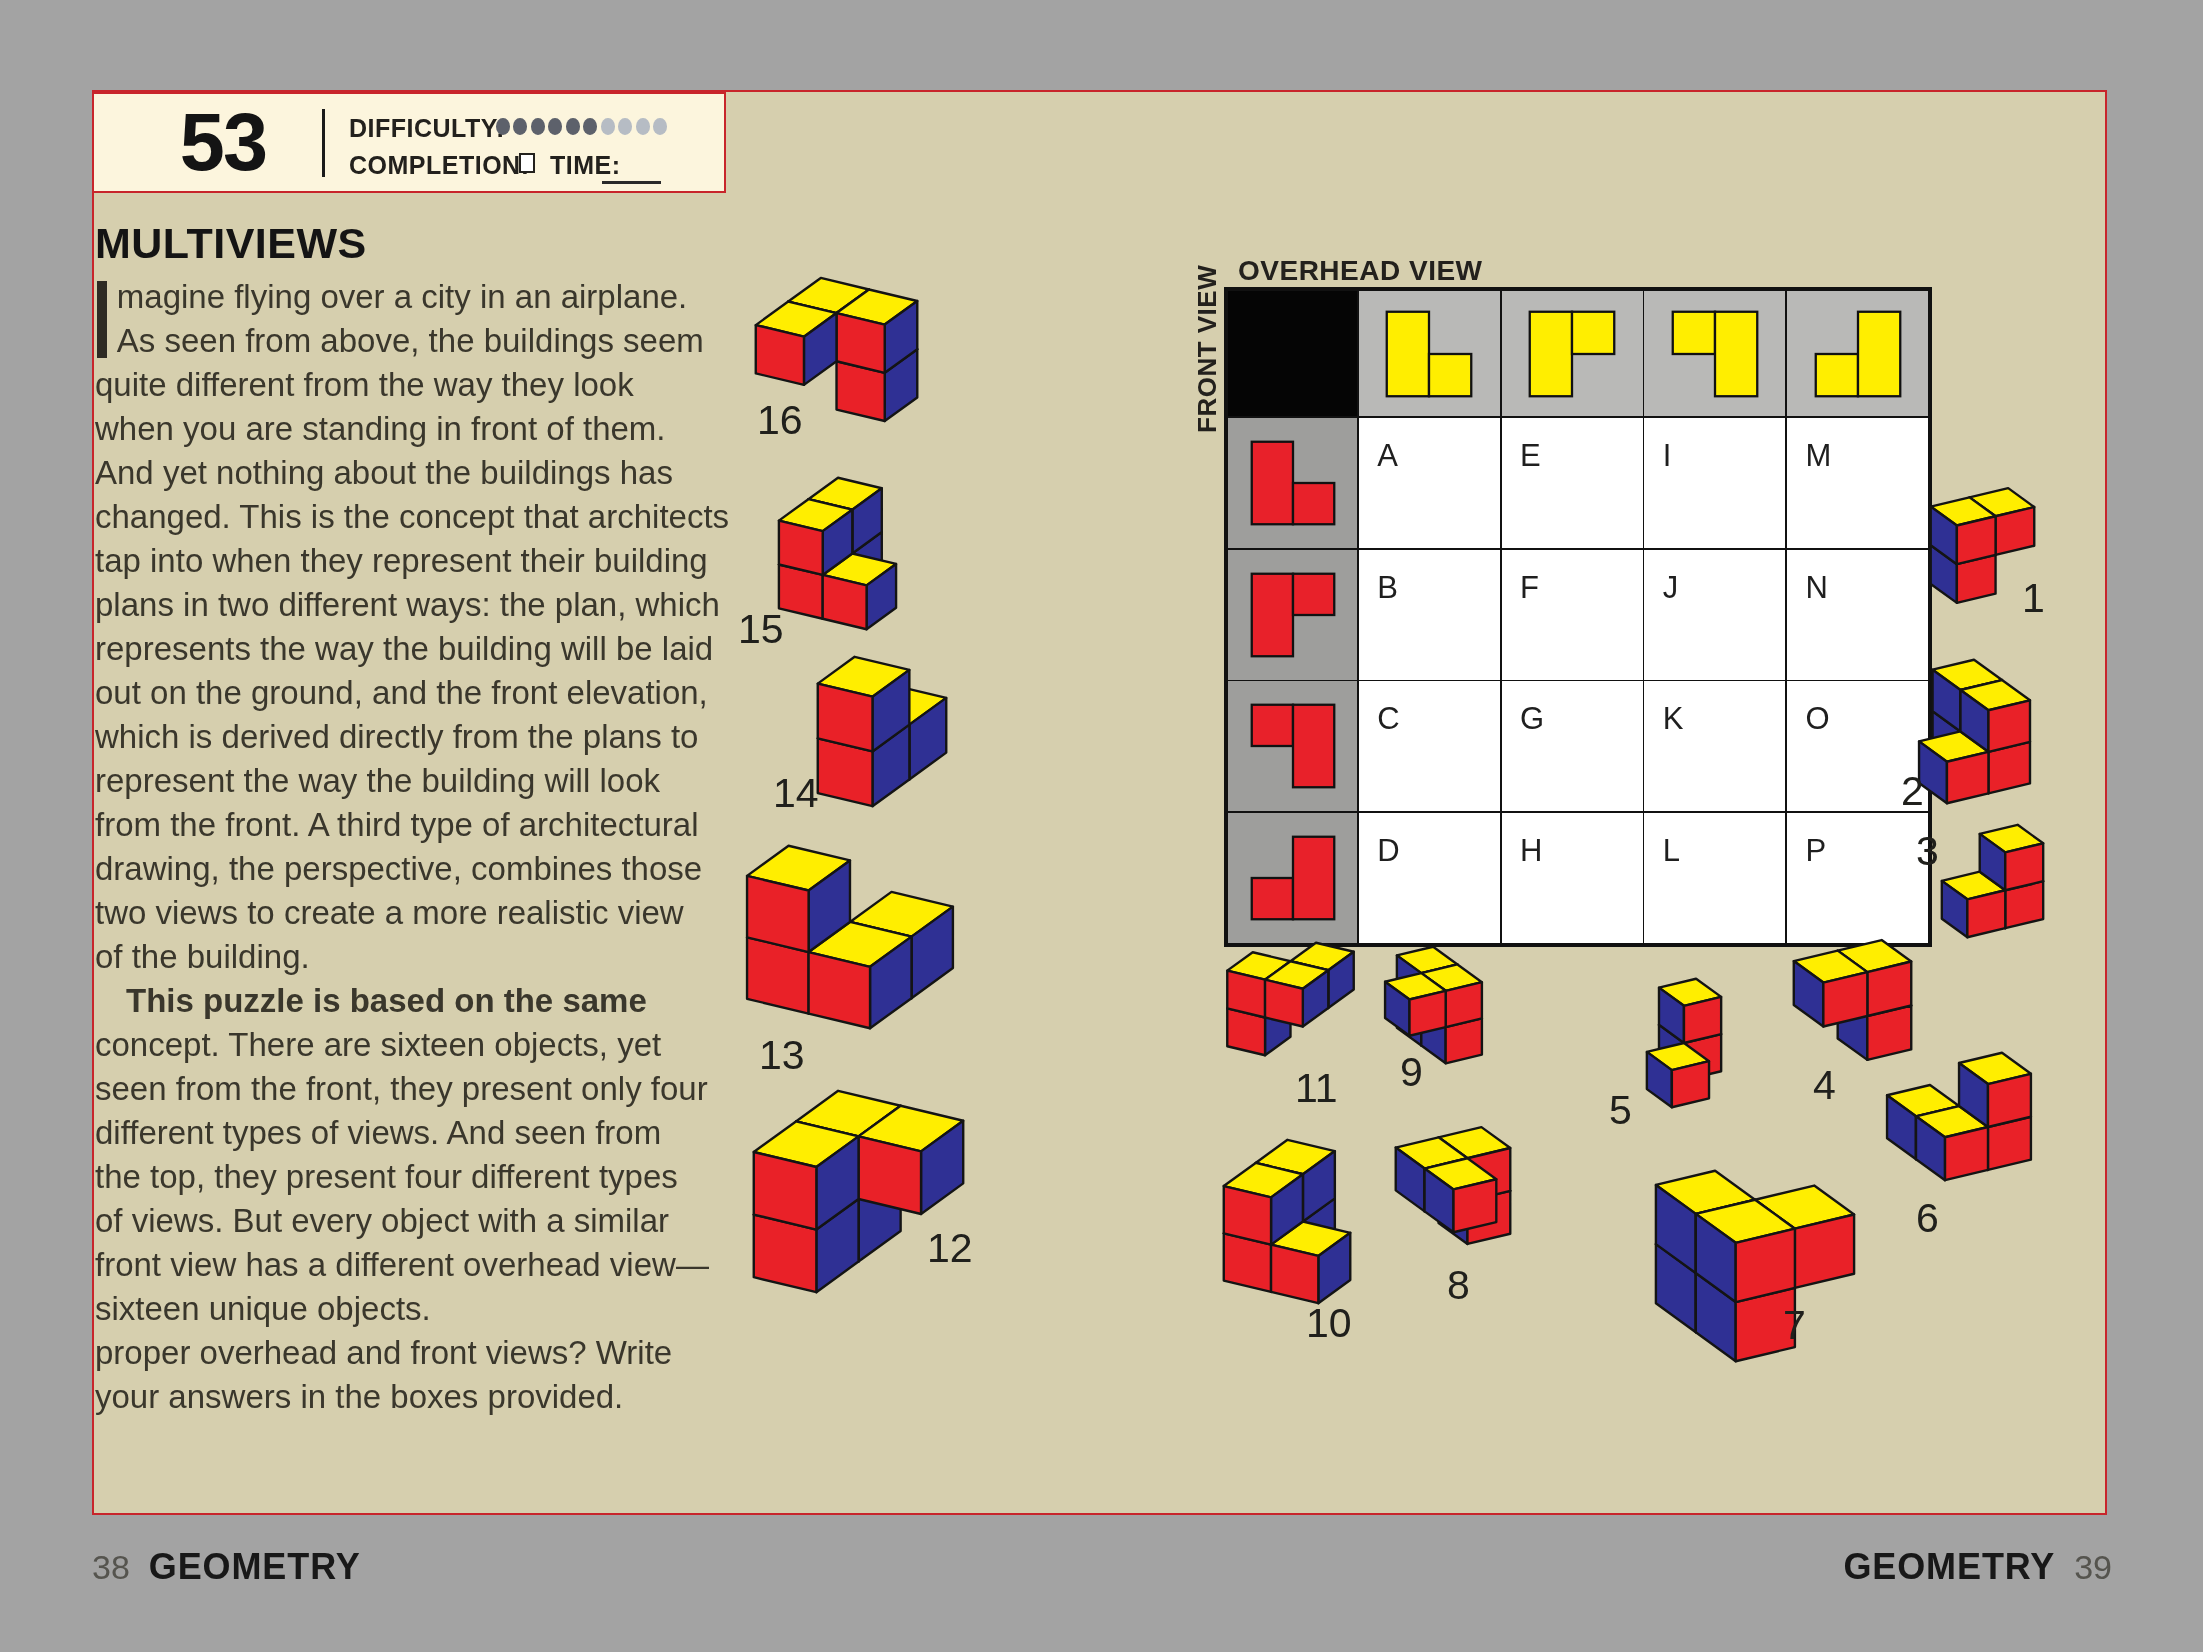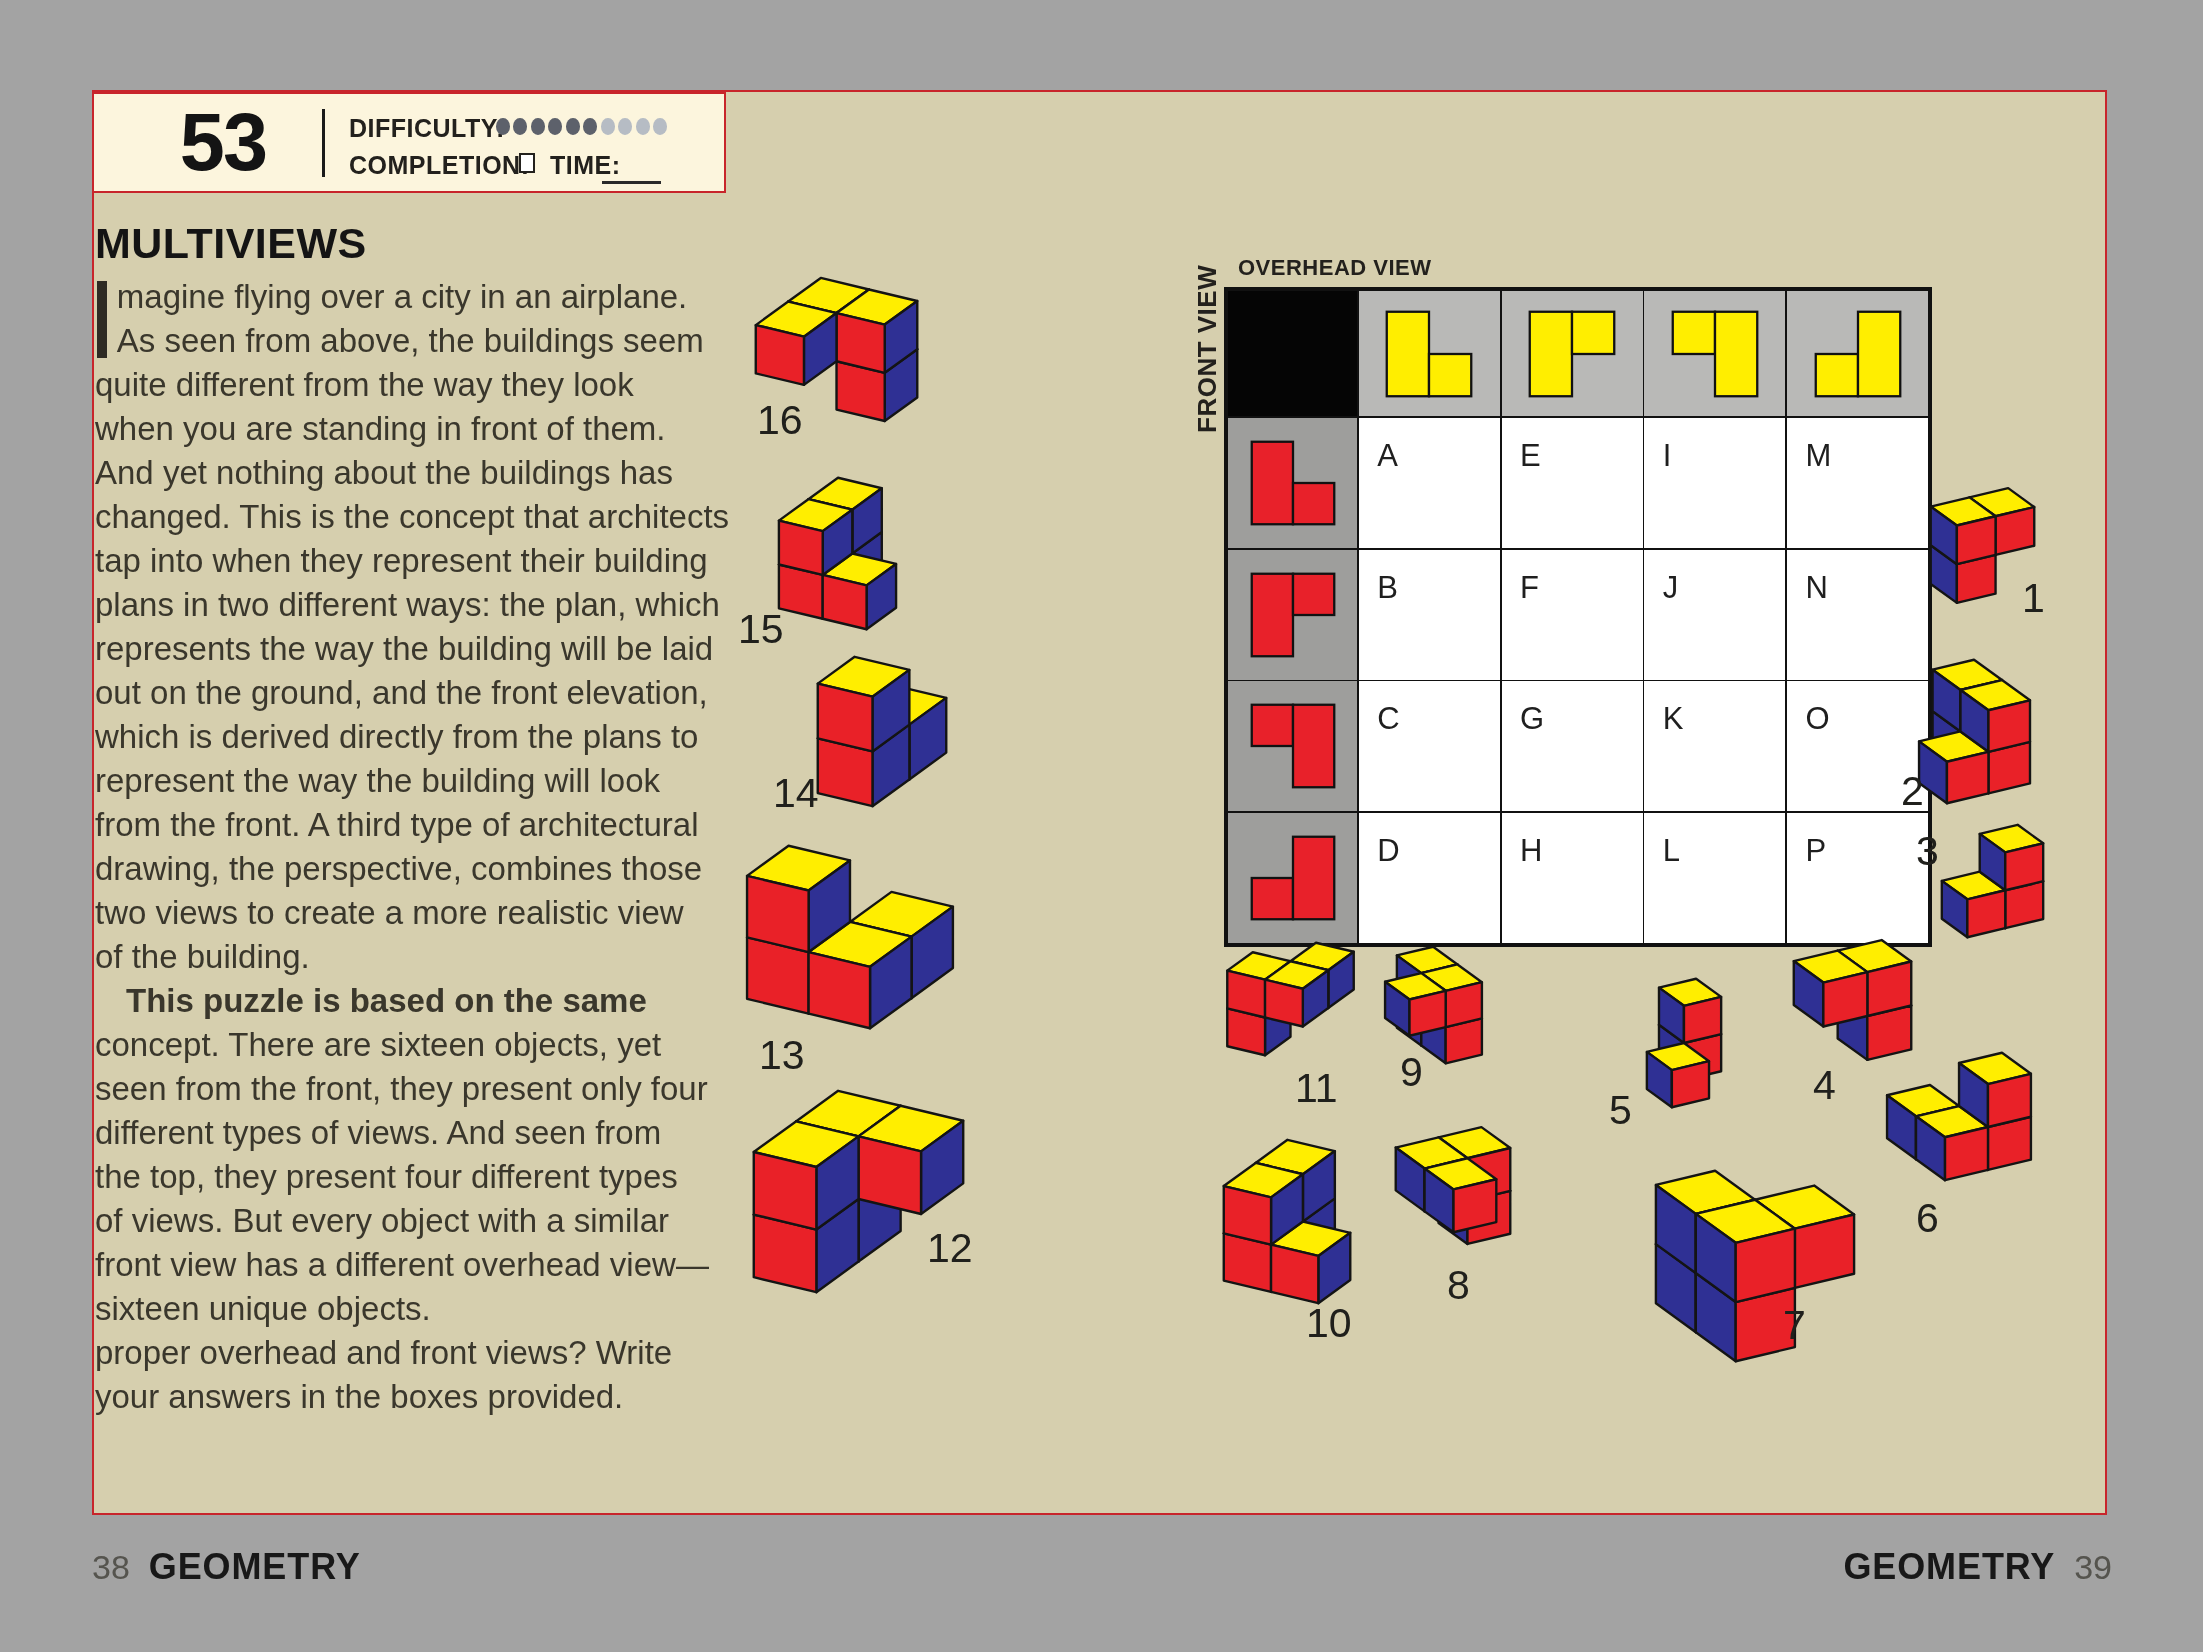--- a/index.html
+++ b/index.html
@@ -16,21 +16,21 @@
   .time-line{position:absolute;left:508px;top:87px;width:59px;height:2.8px;background:#2a2a2a;}
   .title{position:absolute;left:95px;top:219px;font-size:43px;font-weight:800;letter-spacing:0.5px;color:#141414;}
   .body-text{position:absolute;left:95px;top:275px;width:643px;font-size:33px;line-height:44px;color:#3a372c;}
   .bline{min-height:44px;}
   .ind{text-indent:31px;font-weight:bold;}
   .dropcap{float:left;width:10px;height:77px;background:#2e2b24;margin:6.4px 10px 0 1.8px;}
   .footer{position:absolute;top:1546px;font-size:34px;color:#55544e;text-align:right;}
   .footer b{font-size:36px;font-weight:800;color:#181818;letter-spacing:0.9px;}
   .footer.fl{left:92px;}
   .footer.fr{right:92px;}
-  .overhead-label{position:absolute;left:1238px;top:255px;font-size:22px;font-weight:600;color:#23211d;letter-spacing:0.5px;}
+  .overhead-label{position:absolute;left:1238px;top:255px;font-size:28px;font-weight:600;color:#23211d;letter-spacing:0.5px;}
   .front-label{position:absolute;left:1192px;top:433px;font-size:26px;font-weight:600;color:#23211d;letter-spacing:0.5px;transform:rotate(-90deg);transform-origin:left top;white-space:nowrap;}
   .grid{position:absolute;left:1224px;top:287px;display:grid;grid-template-columns:129px 141px 141px 141px 141px;grid-template-rows:125px 130px 130px 130px 130px;gap:1.8px;background:#111111;border:4.6px solid #111111;}
   .gcell{position:relative;display:flex;align-items:center;justify-content:center;}
   .gcell.corner{background:#050505;}
   .gcell.ovh{background:#b9b9b7;}
   .gcell.fvh{background:#9e9e9c;}
   .gcell.ans{background:#ffffff;}
   .cell-letter{position:absolute;left:18.4px;top:20px;font-size:31px;color:#1f1f1f;}
   .fig{position:absolute;}
   .fig svg{display:block;}

